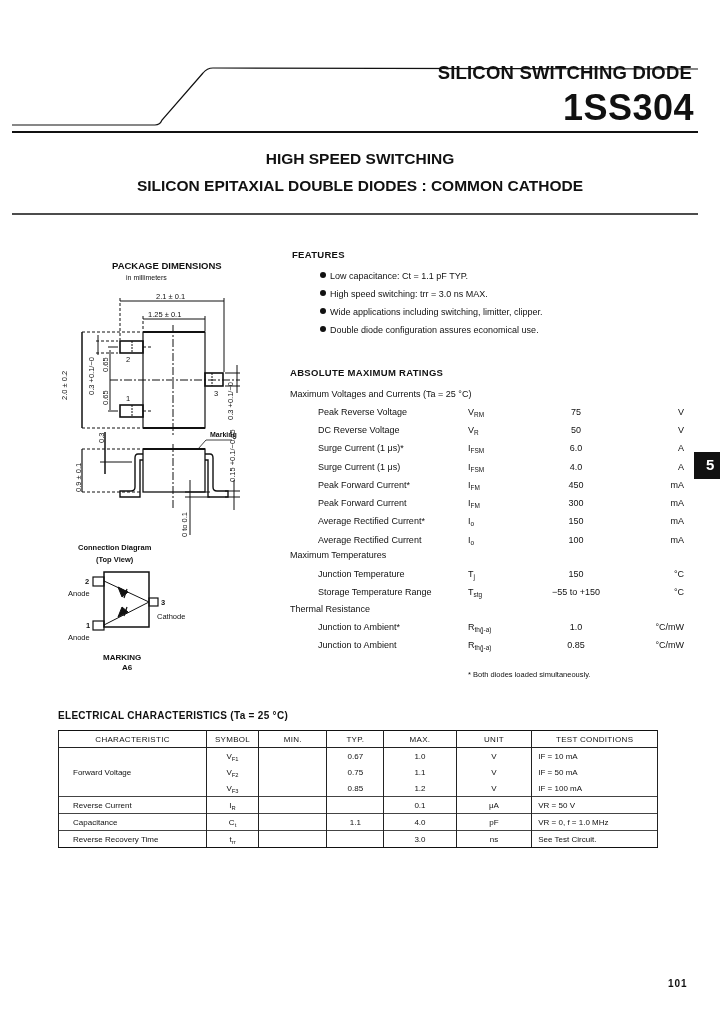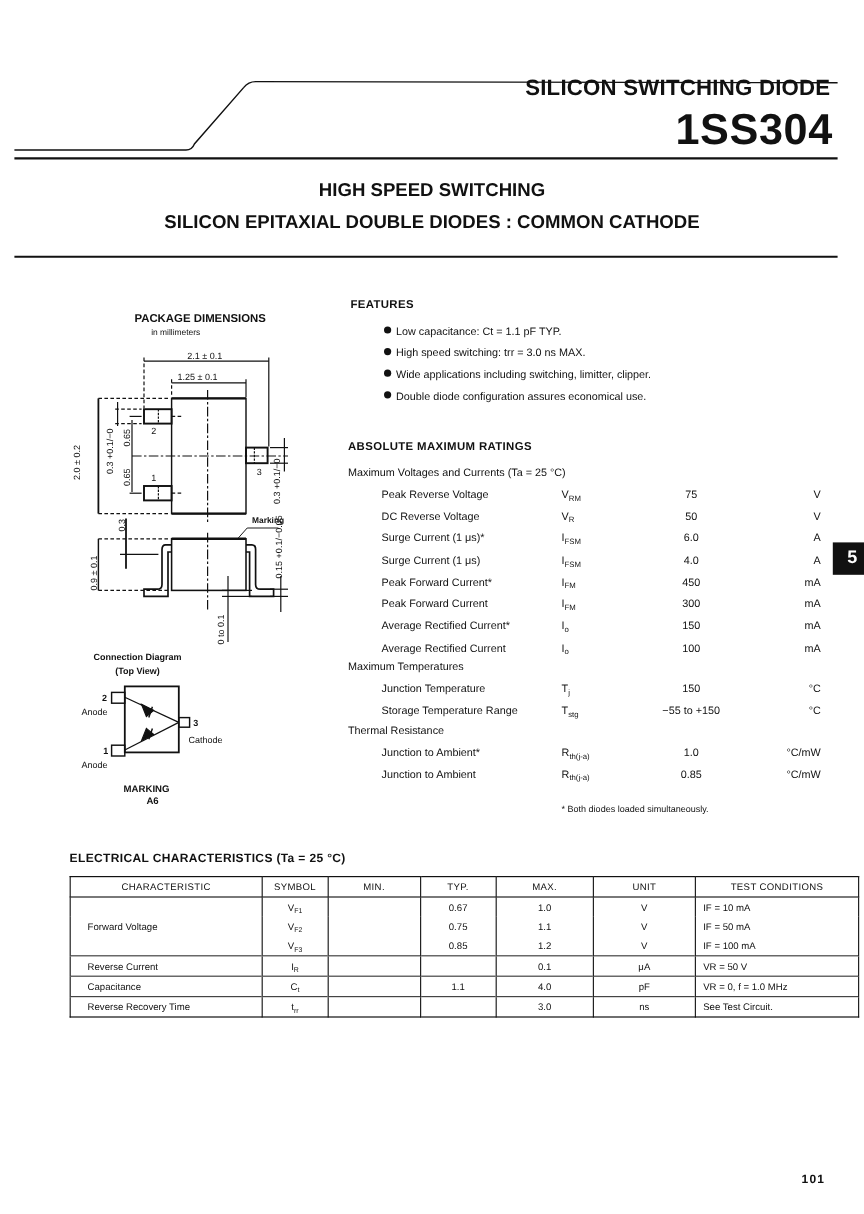--- a/index.html
+++ b/index.html
@@ -23,21 +23,21 @@
 
   .r-row { position: absolute; font-size: 9px; white-space: nowrap; height: 14px; }
   .r-row span { position: absolute; top: 0; }
   .r-group { position: absolute; left: 290px; font-size: 9px; white-space: nowrap; }
   .footnote { left: 468px; top: 670px; font-size: 7.5px; white-space: nowrap; }
 
   .side-tab { left: 694px; top: 452px; width: 26px; height: 27px; background: #111; }
   .side-tab span { position: absolute; left: 12px; top: 4px; color: #fff; font-weight: bold; font-size: 15px; }
 
   .ec-title { left: 58px; top: 710px; font-size: 10px; font-weight: bold; white-space: nowrap; letter-spacing: 0.3px; }
-  table.ec { position: absolute; left: 58px; top: 730px; width: 658px; border-collapse: collapse; font-size: 8px; }
+  table.ec { position: absolute; left: 58px; top: 730px; width: 600px; border-collapse: collapse; font-size: 8px; }
   table.ec th, table.ec td { border-left: 1px solid #222; border-right: 1px solid #222; padding: 0 4px; height: 16px; text-align: center; font-weight: normal; white-space: nowrap; }
   table.ec th { border-top: 1.5px solid #111; border-bottom: 1px solid #222; height: 16px; letter-spacing: 0.3px; }
   table.ec tr.last td { border-bottom: 1.5px solid #111; }
   table.ec tr.sep td { border-top: 1px solid #444; }
   table.ec td.left { text-align: left; padding-left: 14px; }
   table.ec td.tc { text-align: left; padding-left: 6px; }
   sub { font-size: 0.72em; vertical-align: -0.35em; line-height: 0; }
   .page-num { left: 668px; top: 978px; font-size: 10px; letter-spacing: 1px; font-weight: bold; }
 </style>
 </head>

